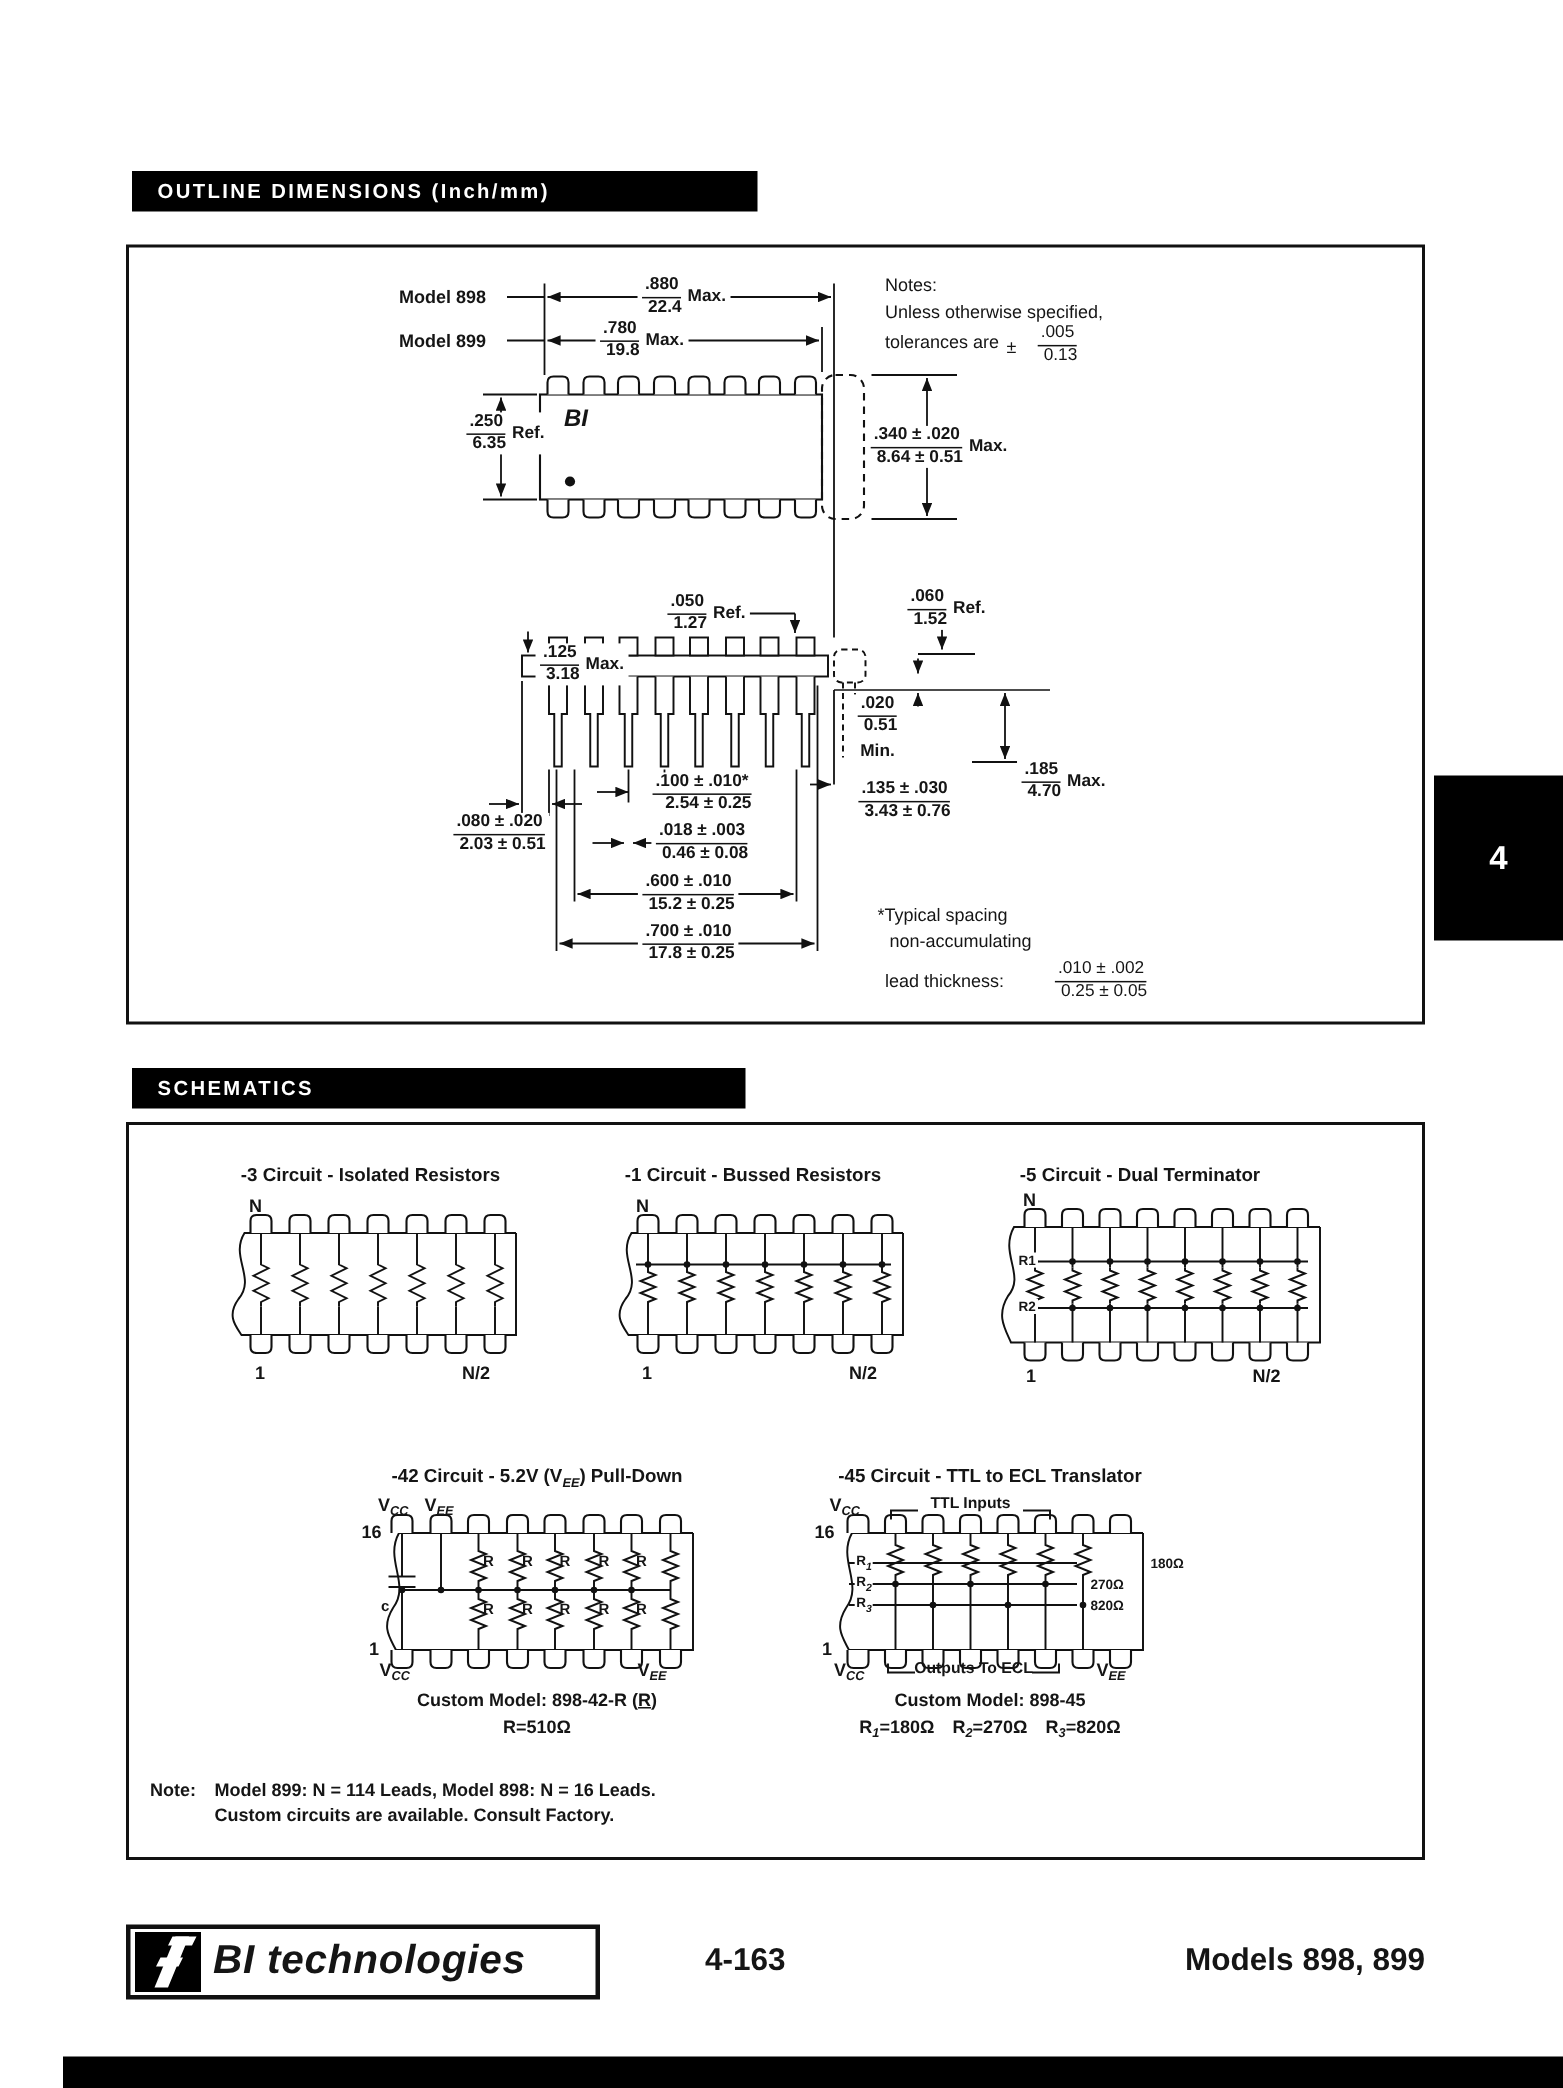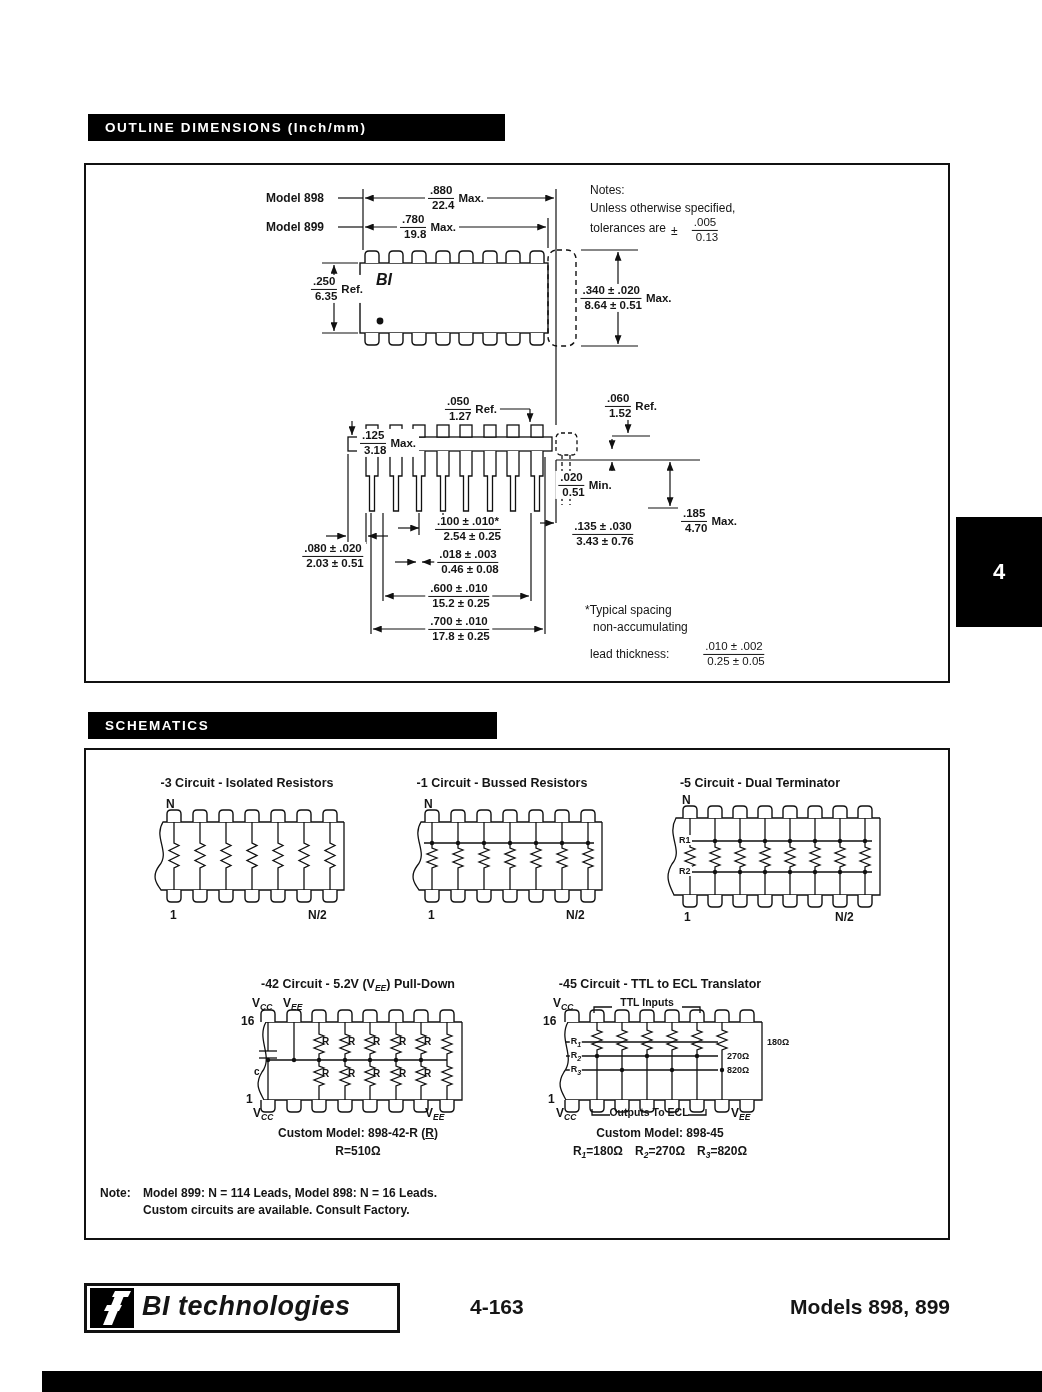--- a/index.html
+++ b/index.html
@@ -497,21 +497,21 @@
       </span>
     <span class="suf">Ref.</span>
   </div>
   <div class="dim" style="left:631px; top:406px;">
     <span class="frac">
         <span class="ft">.060</span>
         <span class="fb">1.52</span>
       </span>
     <span class="suf">Ref.</span>
   </div>
-  <div class="dim" style="left:585px; top:485px;">
+  <div class="dim" style="left:585px; top:485px;flex-direction:column;">
     <span class="frac">
         <span class="ft">.020</span>
         <span class="fb">0.51</span>
       </span>
     <span class="suf">Min.</span>
   </div>
   <div class="dim" style="left:709px; top:483px;margin-top:38px;">
     <span class="frac">
         <span class="ft">.185</span>
         <span class="fb">4.70</span>

